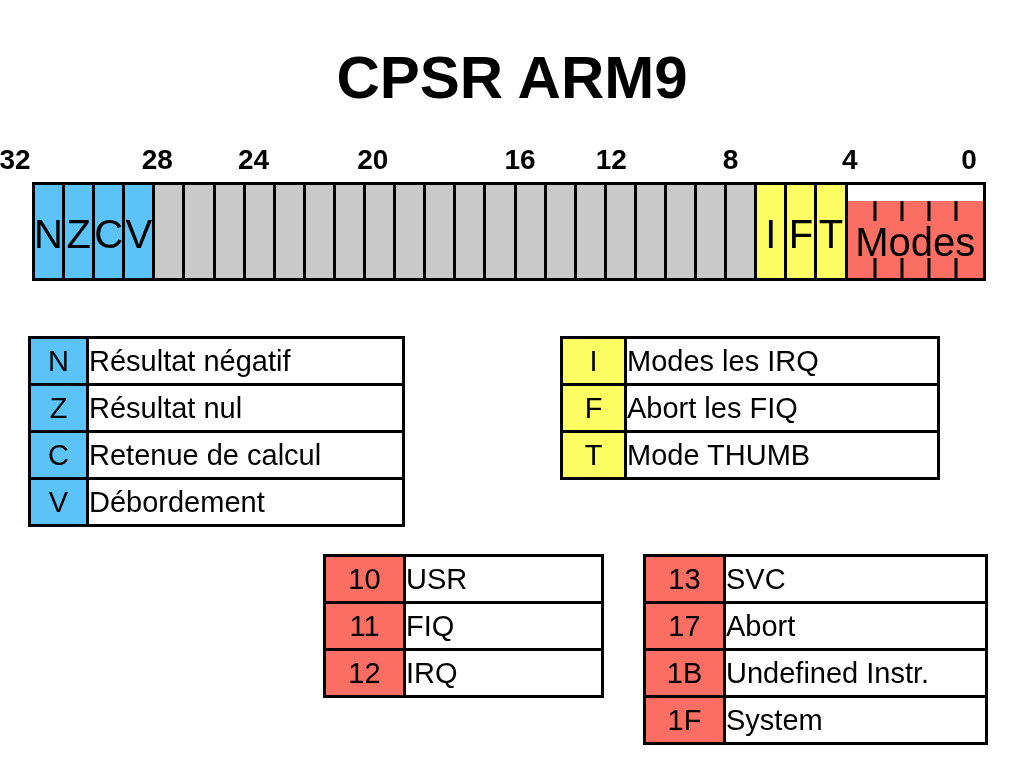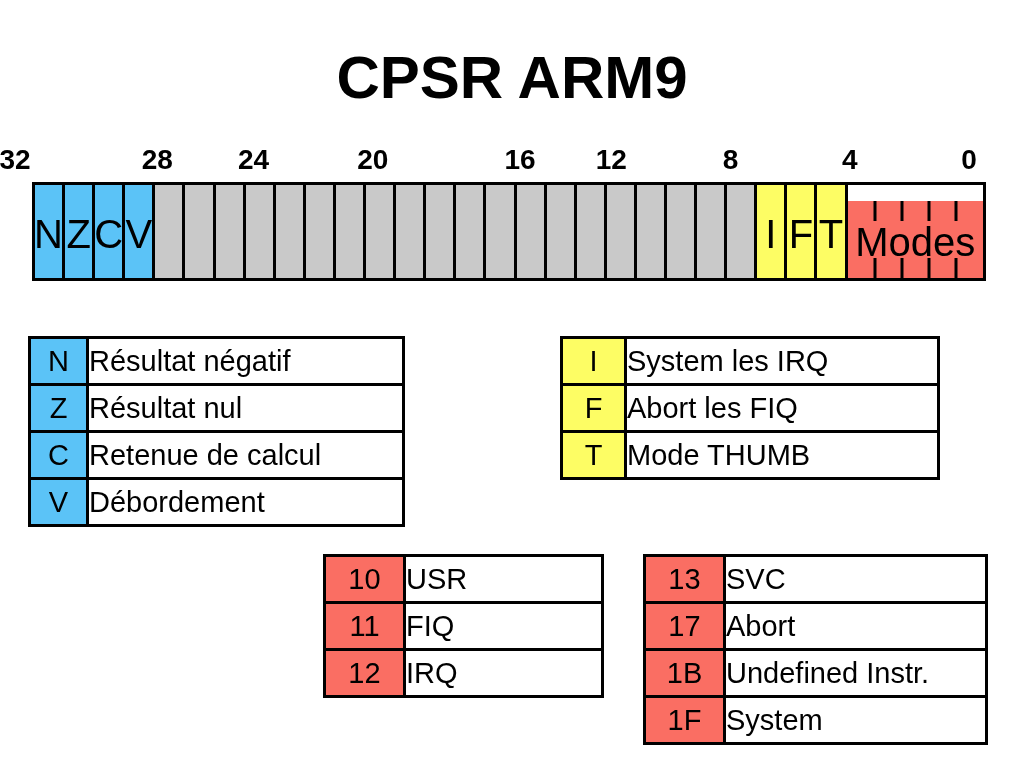--- a/index.html
+++ b/index.html
@@ -195,21 +195,21 @@
       <td class="key">V</td>
       <td class="desc">Débordement</td>
     </tr>
   </tbody>
     </table>
 
   <table class="lookup" id="tbl-interrupt">
     <tbody>
         <tr>
       <td class="key">I</td>
-      <td class="desc">System les IRQ</td>
+      <td class="desc">Modes les IRQ</td>
     </tr>
     <tr>
       <td class="key">F</td>
       <td class="desc">Abort les FIQ</td>
     </tr>
     <tr>
       <td class="key">T</td>
       <td class="desc">Mode THUMB</td>
     </tr>
   </tbody>

